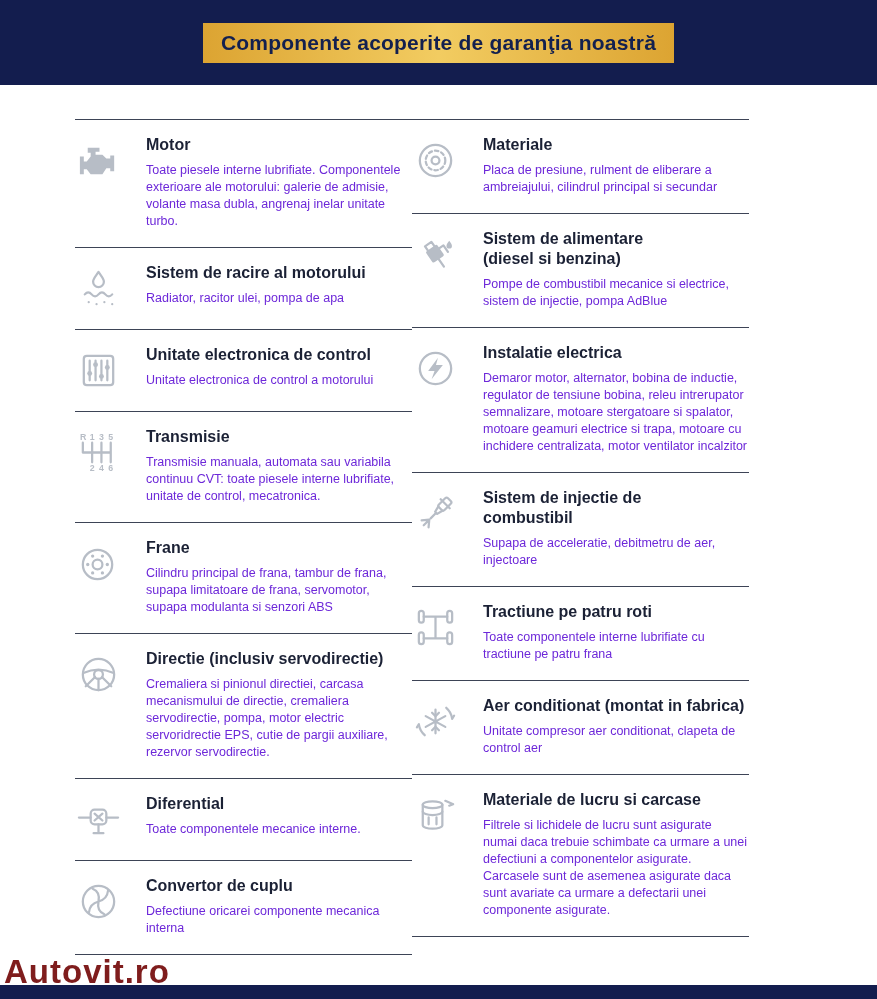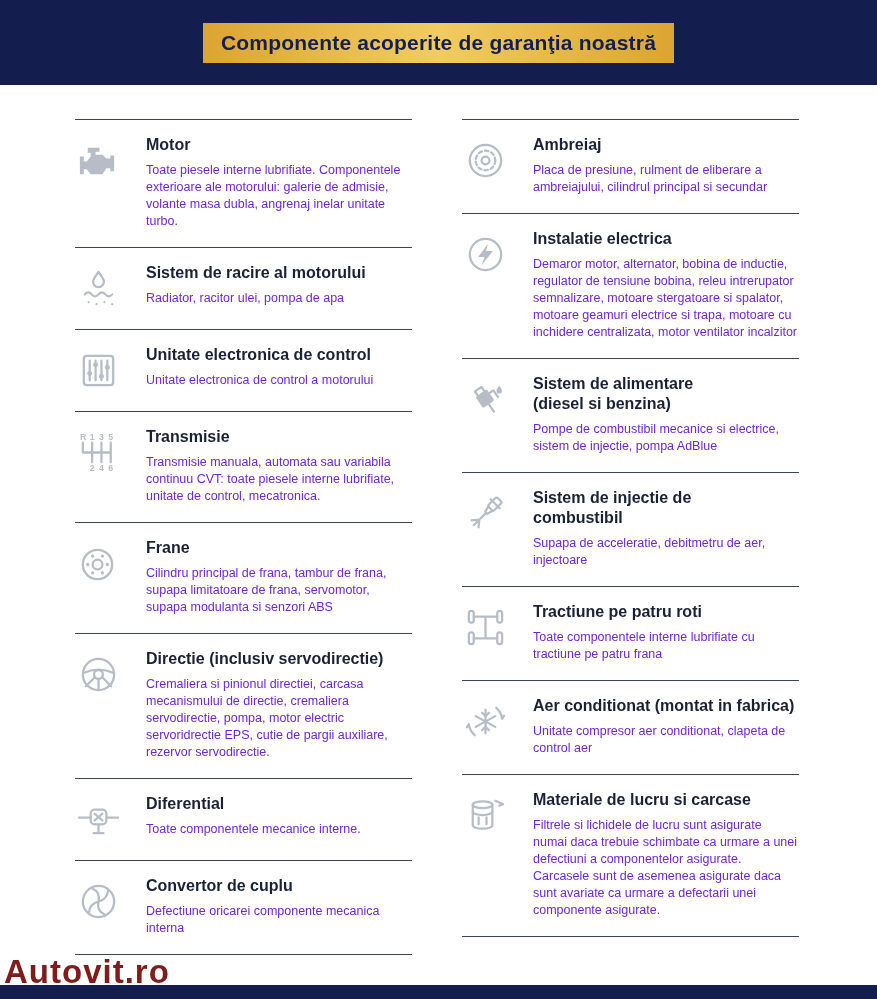--- a/index.html
+++ b/index.html
@@ -6,21 +6,21 @@
   body{
     width:877px;height:999px;position:relative;overflow:hidden;
     background:#ffffff;font-family:"Liberation Sans",sans-serif;
   }
   .topbar{height:85px;background:#131d4e;display:flex;align-items:center;justify-content:center;}
   .gold-banner{
     background:linear-gradient(90deg,#dca432 0%,#f2cc61 50%,#dca432 100%);
     padding:8px 18px;
   }
   .gold-banner h1{margin:0;font-size:21px;font-weight:700;color:#13204f;letter-spacing:.2px;}
-  .content{display:flex;gap:50px;padding:34px 0 0 75px;}
+  .content{display:flex;padding:34px 0 0 75px;}
   .col{width:337px;}
   .item{display:flex;align-items:flex-start;padding:15px 0 17px;border-bottom:1px solid #3d4456;}
   .col .item:first-child{border-top:1px solid #3d4456;}
   .icon-wrap{width:47px;height:47px;flex:0 0 47px;margin-right:24px;margin-top:2px;}
   .icon-wrap svg{width:100%;height:100%;display:block;}
   .item h3{font-size:16px;line-height:1.25;color:#1b2135;font-weight:700;margin:0 0 7px;white-space:pre-line;}
   .item p{font-size:12.5px;line-height:1.36;color:#6d28d9;margin:0;}
   .bottombar{position:absolute;left:0;bottom:0;width:100%;height:14px;background:#131d4e;}
   .watermark{position:absolute;left:4px;bottom:8px;font-size:33px;font-weight:700;color:#7f1d1d;letter-spacing:1px;}
   
@@ -169,35 +169,22 @@
 
     <div class="item">
       <div class="icon-wrap">
         <svg viewBox="0 0 48 48">
           <circle class="ic" cx="24" cy="24" r="16"></circle>
           <circle class="ic" cx="24" cy="24" r="10" stroke-dasharray="3.6 3"></circle>
           <circle class="ic" cx="24" cy="24" r="4"></circle>
         </svg>
       </div>
       <div class="text">
-        <h3>Ambreiaj</h3>
+        <h3>Materiale</h3>
         <p>Placa de presiune, rulment de eliberare a ambreiajului, cilindrul principal si secundar</p>
-      </div>
-    </div>
-
-    <div class="item">
-      <div class="icon-wrap">
-        <svg viewBox="0 0 48 48">
-          <circle class="ic" cx="24" cy="24" r="16"></circle>
-          <path class="icf" d="M26.5 13l-10 13.5H23L20 35l11.5-14.5h-7z"></path>
-        </svg>
-      </div>
-      <div class="text">
-        <h3>Instalatie electrica</h3>
-        <p>Demaror motor, alternator, bobina de inductie, regulator de tensiune bobina, releu intrerupator semnalizare, motoare stergatoare si spalator, motoare geamuri electrice si trapa, motoare cu inchidere centralizata, motor ventilator incalzitor</p>
       </div>
     </div>
 
     <div class="item">
       <div class="icon-wrap">
         <svg viewBox="0 0 48 48">
           <g transform="rotate(-35 24 24)">
             <rect class="icf" x="17" y="16" width="14" height="14" rx="2"></rect>
             <path class="ic" d="M20 16v-5h8v5M31 21h5v8"></path>
             <path class="ic" d="M24 30v9" stroke-width="4"></path>
@@ -208,20 +195,33 @@
       <div class="text">
         <h3>Sistem de alimentare
 (diesel si benzina)</h3>
         <p>Pompe de combustibil mecanice si electrice, sistem de injectie, pompa AdBlue</p>
       </div>
     </div>
 
     <div class="item">
       <div class="icon-wrap">
         <svg viewBox="0 0 48 48">
+          <circle class="ic" cx="24" cy="24" r="16"></circle>
+          <path class="icf" d="M26.5 13l-10 13.5H23L20 35l11.5-14.5h-7z"></path>
+        </svg>
+      </div>
+      <div class="text">
+        <h3>Instalatie electrica</h3>
+        <p>Demaror motor, alternator, bobina de inductie, regulator de tensiune bobina, releu intrerupator semnalizare, motoare stergatoare si spalator, motoare geamuri electrice si trapa, motoare cu inchidere centralizata, motor ventilator incalzitor</p>
+      </div>
+    </div>
+
+    <div class="item">
+      <div class="icon-wrap">
+        <svg viewBox="0 0 48 48">
           <g transform="rotate(45 24 24)">
             <rect class="ic" x="20" y="4" width="8" height="13" rx="2"></rect>
             <path class="ic" d="M17.5 10h13M21 17l1.5 6h3l1.5-6M24 23v8"></path>
             <path class="ic" d="M24 33l-5 6M24 33v8M24 33l5 6"></path>
           </g>
         </svg>
       </div>
       <div class="text">
         <h3>Sistem de injectie de
 combustibil</h3>

